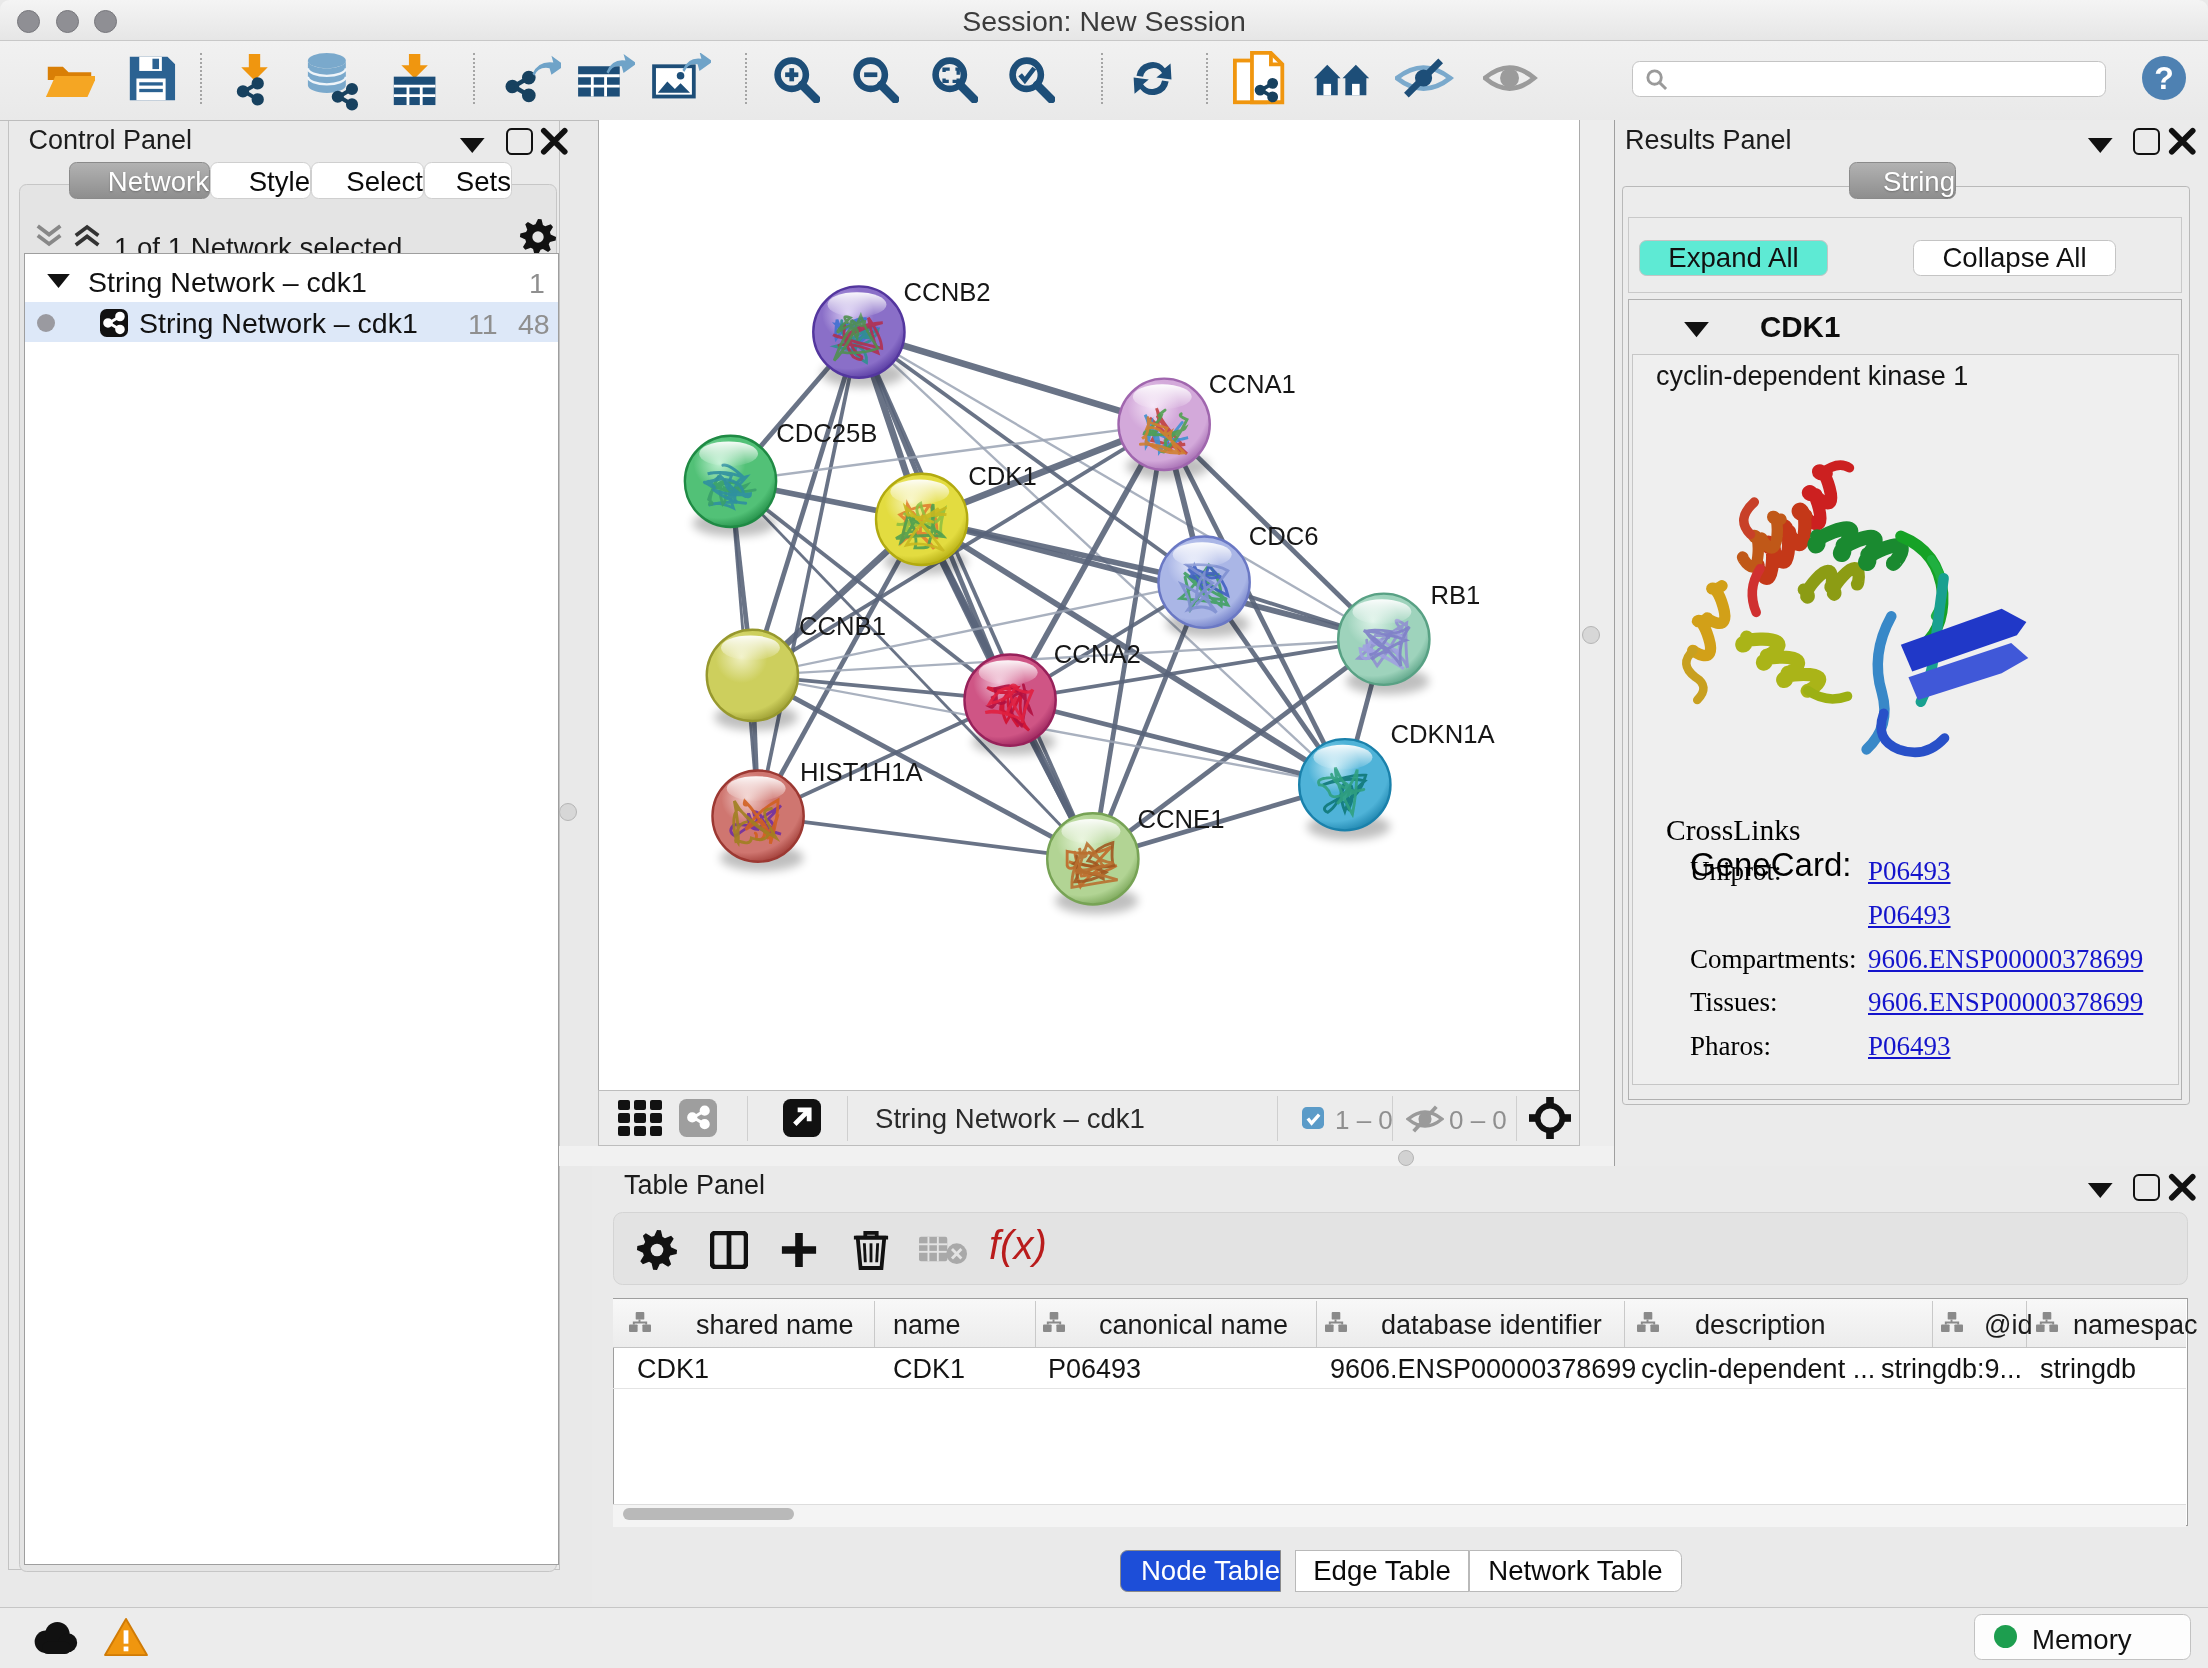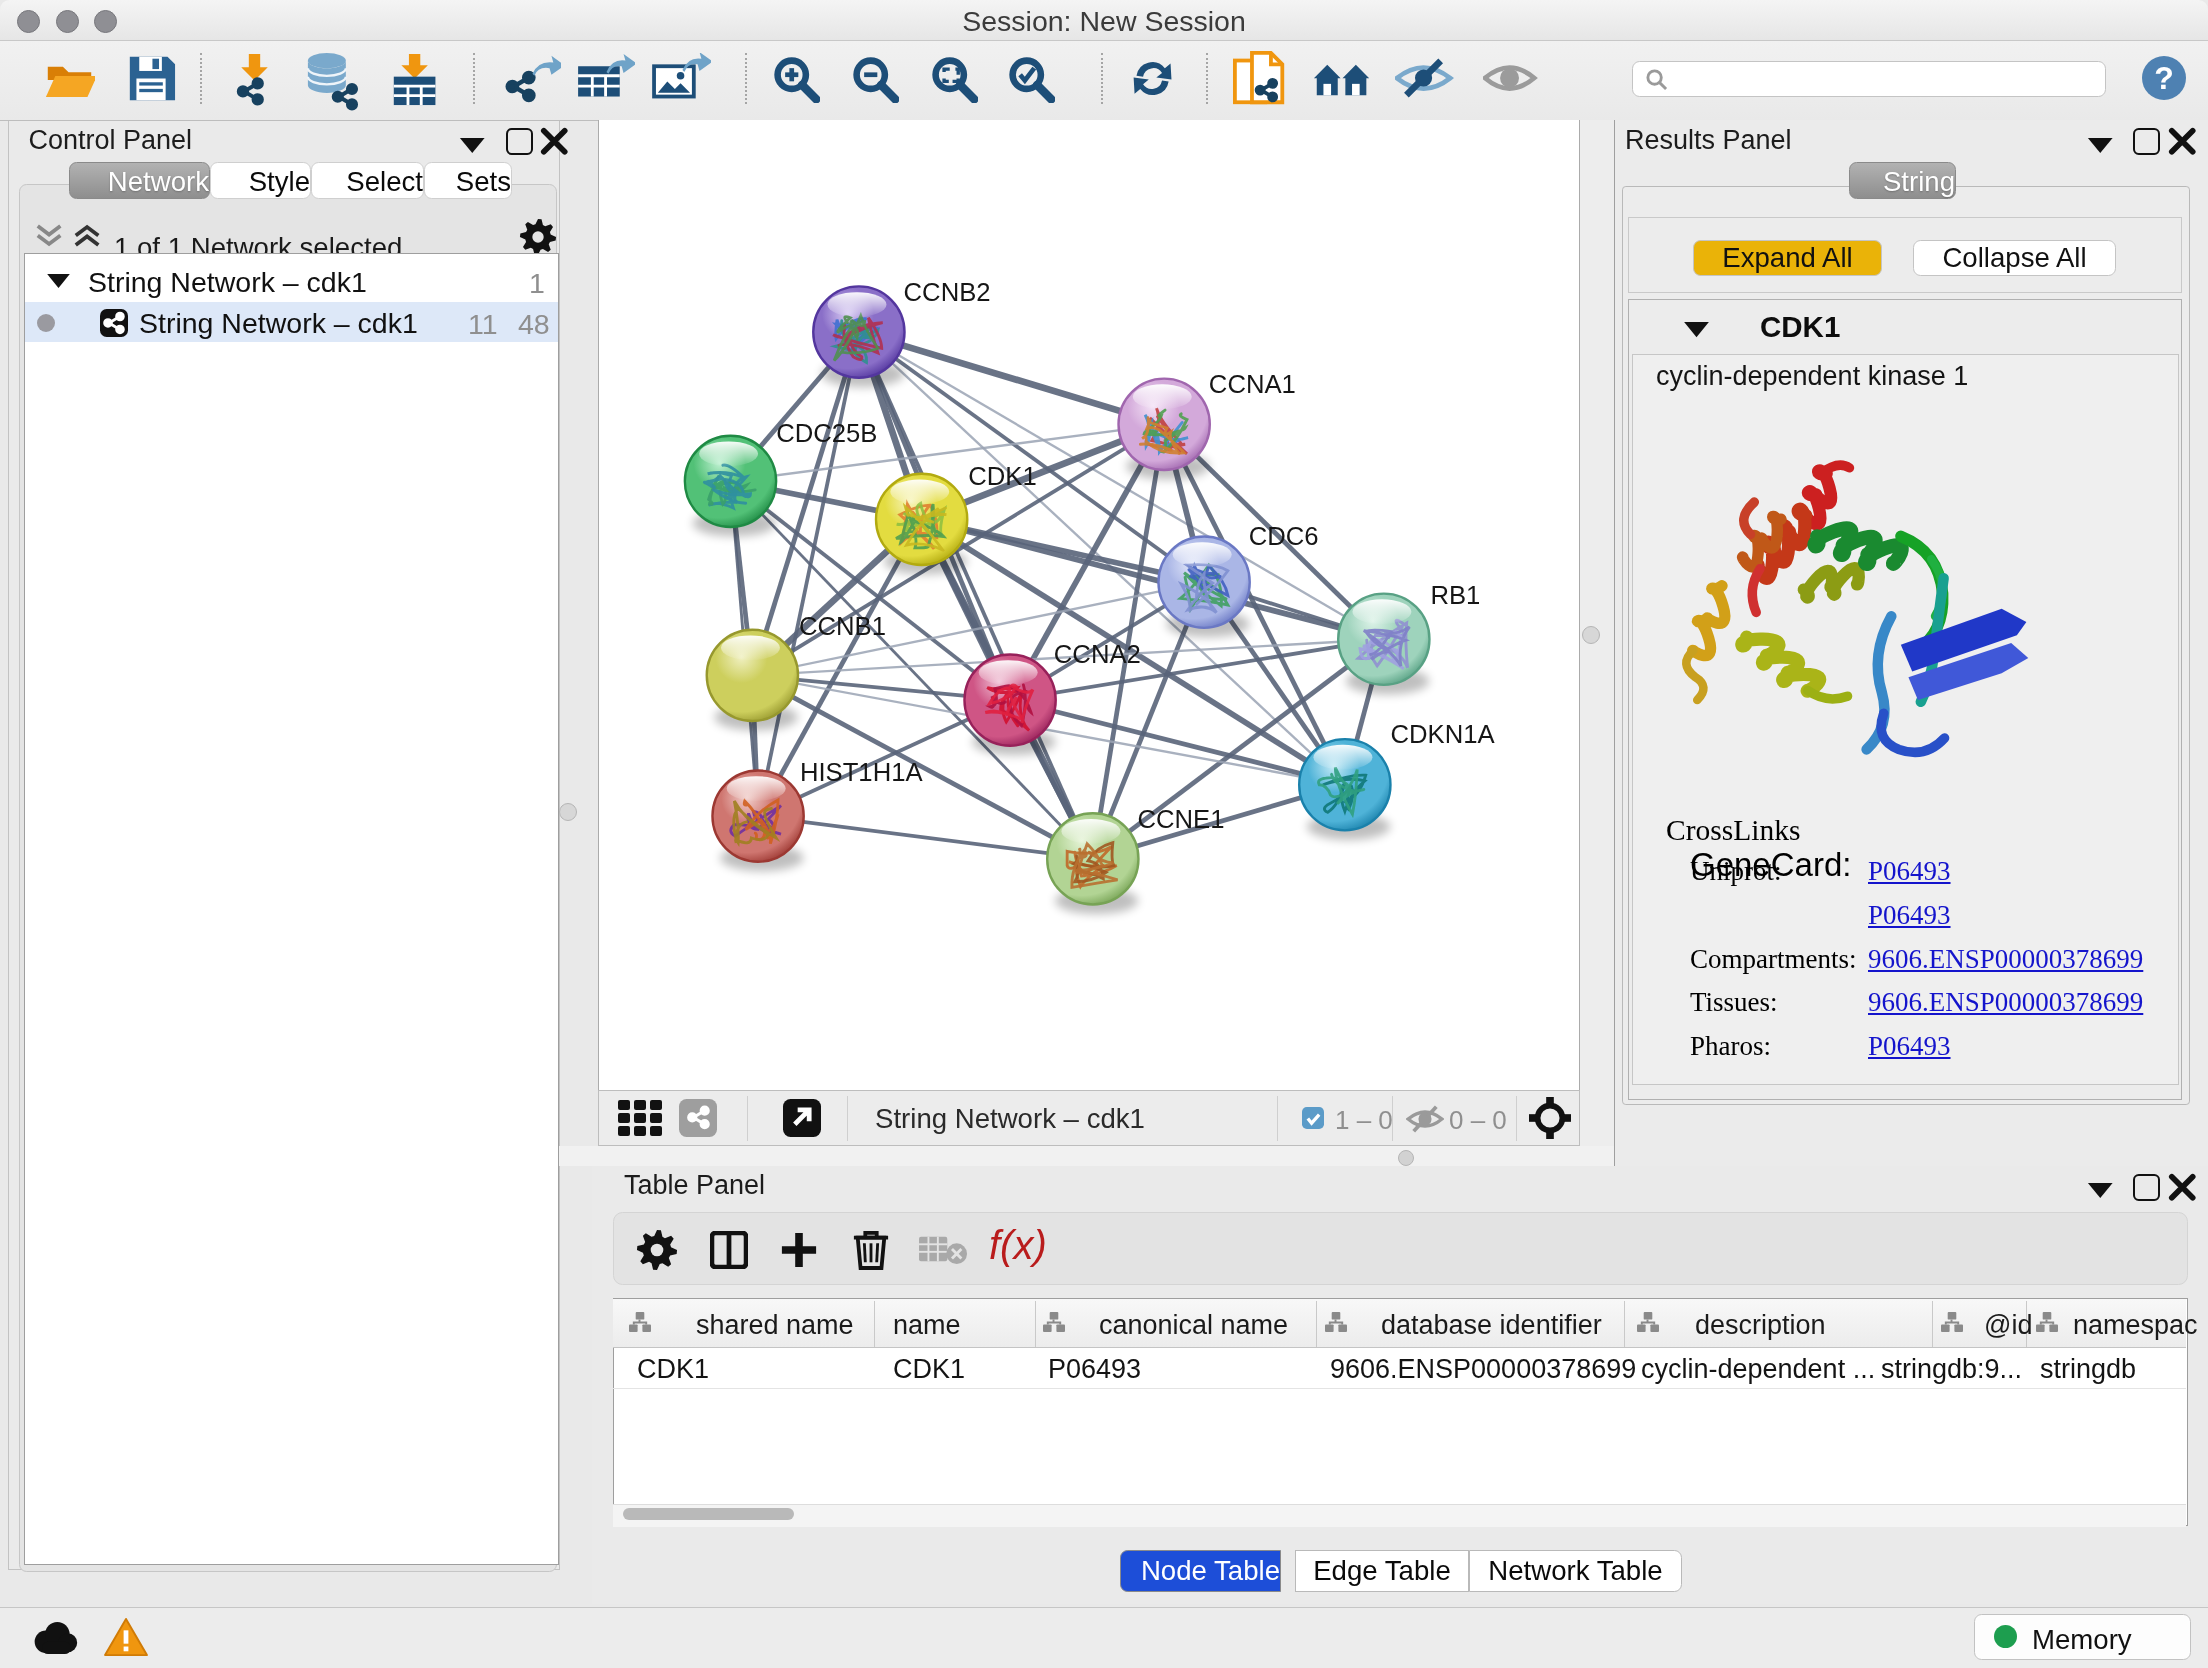--- a/index.html
+++ b/index.html
@@ -547,21 +547,21 @@
 <svg style="position:absolute;left:2086px;top:136px" width="28.5" height="19" viewBox="0 0 30 20">
     <path d="M2 2 h26 l-13 16 Z" fill="#111"></path>
   </svg>
 <div class="sq" style="left:2133px;top:128px"></div>
 <svg style="position:absolute;left:2168px;top:127px" width="28.5" height="28.5" viewBox="0 0 30 30">
     <path d="M4 4 L26 26 M26 4 L4 26" stroke="#111" stroke-width="6" stroke-linecap="round"></path>
   </svg>
 <div class="abs" style="left:1622px;top:186px;width:568px;height:919px;background:#ececec;border:1px solid #b9b9b9;border-radius:3.8px;box-sizing:border-box"></div>
 <div class="tab tabsel" style="left:1849px;top:162px;width:107px;border-radius:7.6px">String</div>
 <div class="abs" style="left:1628px;top:217px;width:554px;height:76px;background:#ececec;border:1px solid #c9c9c9;box-sizing:border-box"></div>
-<div class="abs" style="left:1693px;top:240px;width:187px;height:34px;background:#eab308;border:1px solid #c4c4c4;border-radius:7.6px;font-size:27.6px;text-align:center;line-height:34px;color:#111">Expand All</div>
+<div class="abs" style="left:1639px;top:240px;width:187px;height:34px;background:#5eead4;border:1px solid #c4c4c4;border-radius:7.6px;font-size:27.6px;text-align:center;line-height:34px;color:#111">Expand All</div>
 <div class="abs" style="left:1913px;top:240px;width:201px;height:34px;background:#fff;border:1px solid #c4c4c4;border-radius:7.6px;font-size:27.6px;text-align:center;line-height:34px;color:#111">Collapse All</div>
 <div class="abs" style="left:1628px;top:299px;width:554px;height:801px;background:#ececec;border:1px solid #b0b0b0;box-sizing:border-box"></div>
 <svg style="position:absolute;left:1683px;top:321px" width="27" height="19" viewBox="0 0 28 20">
     <path d="M1 1 h26 l-13 16 Z" fill="#111"></path>
   </svg>
 <div class="abs" style="left:1760px;top:310px;font-size:29.5px;font-weight:bold;color:#0d0d0d">CDK1</div>
 <div class="abs" style="left:1632px;top:354px;width:547px;height:731px;background:#efefef;border:1px solid #c6c6c6;box-sizing:border-box"></div>
 <div class="abs" style="left:1656px;top:361px;font-size:27px;color:#141414">cyclin-dependent kinase 1</div>
 <svg width="371" height="333" viewBox="0 0 390 350" style="position:absolute;left:1663px;top:445px">
     <path d="M166 30 q18 -14 30 -6" fill="none" stroke="#cc2020" stroke-width="10" stroke-linecap="round" stroke-linejoin="round"></path>

